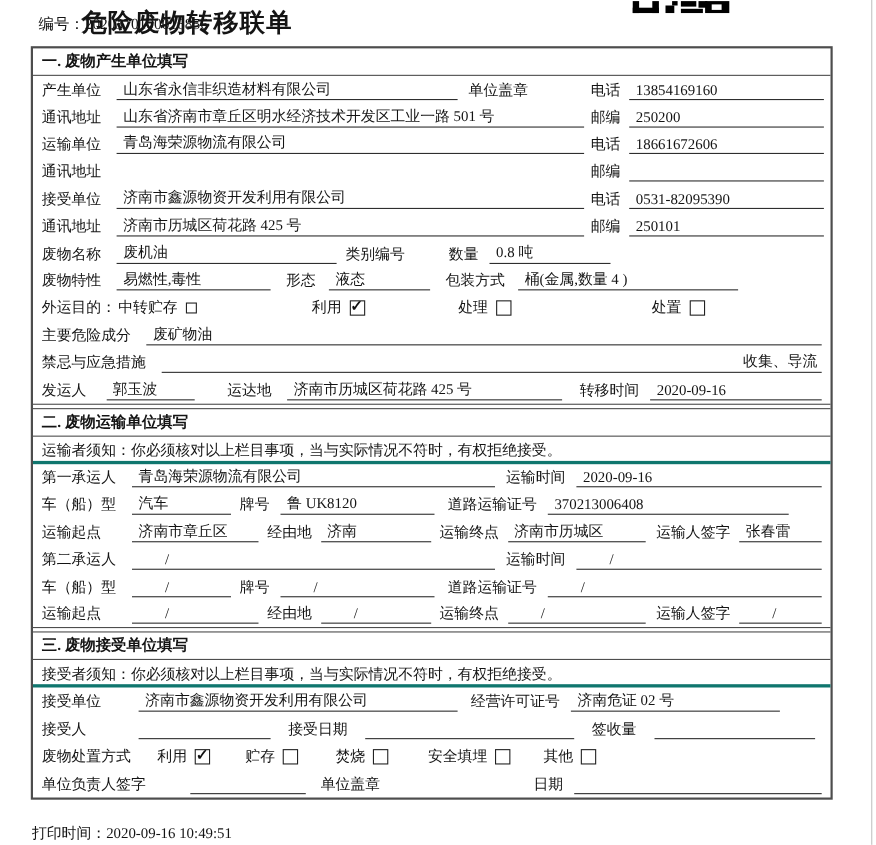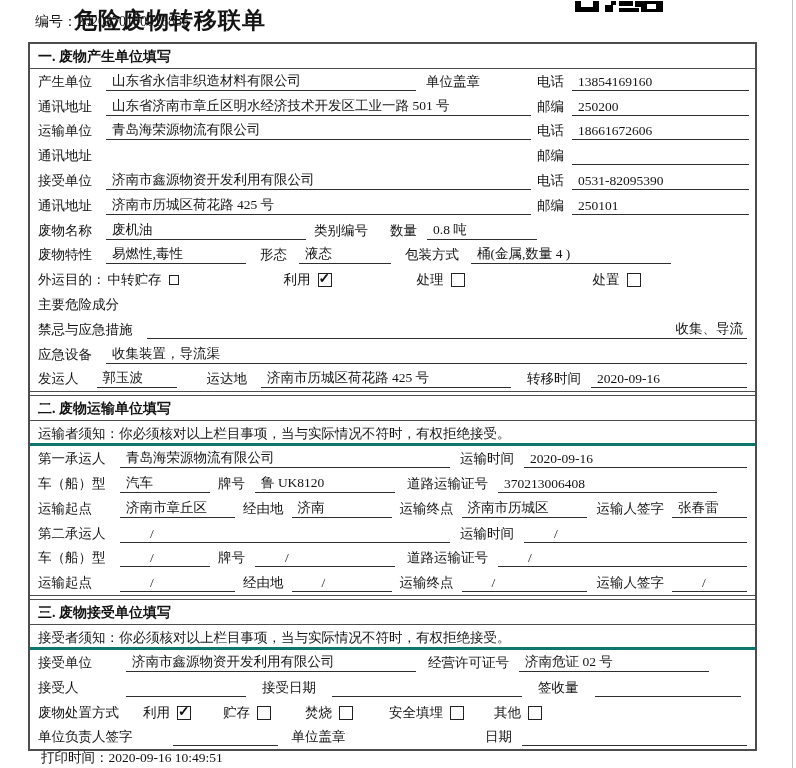--- a/index.html
+++ b/index.html
@@ -35,21 +35,21 @@
   .rg .uv{flex:1 1 auto;}
   .slash{padding-left:30px;}
 
   
   .opt{display:inline-flex;align-items:center;flex-shrink:0;}
   .cb{display:inline-block;width:12px;height:12px;border:1.4px solid #222;margin-left:7px;
       position:relative;background:#fff;box-sizing:content-box;flex-shrink:0;}
   .cb.small{width:8px;height:8px;}
   .cb.checked::after{content:"\2713";position:absolute;left:0px;top:-4px;font-size:14px;font-weight:bold;color:#111;}
 
-  .footer{position:absolute;left:41px;top:749px;font-size:13.5px;white-space:nowrap;}
+  .footer{position:absolute;left:29px;top:749px;font-size:13.5px;white-space:nowrap;}
 </style>
 </head>
 <body>
 
 <div class="page-edge"></div>
 
 <div class="hdr">
   <div class="serial">
     <span>编号：</span><span>2020370100016856</span>
   </div>
@@ -131,21 +131,21 @@
     <span class="rg">
       <span class="lb">邮编</span>
       <span class="uv">250101</span>
     </span>
   </div>
 
   <div class="row">
     <span class="lb" style="width:58px;margin-right:10px;">废物名称</span>
     <span class="uv" style="width:200px;">废机油</span>
     <span class="lb" style="margin-left:8px;margin-right:12px;">类别编号</span>
-    <span class="lb" style="margin-left:10px;margin-right:10px;">数量</span>
+    <span class="lb" style="margin-left:28px;margin-right:10px;">数量</span>
     <span class="uv" style="width:110px;">0.8 吨</span>
     <span class="sp"></span>
   </div>
 
   <div class="row">
     <span class="lb" style="width:58px;margin-right:10px;">废物特性</span>
     <span class="uv" style="width:140px;">易燃性,毒性</span>
     <span class="lb" style="margin-left:14px;margin-right:12px;">形态</span>
     <span class="uv" style="width:92px;">液态</span>
     <span class="lb" style="margin-left:14px;margin-right:12px;">包装方式</span>
@@ -168,31 +168,28 @@
       <span class="cb"></span>
     </span>
     <span class="opt" style="margin-left:128px;">
       <span>处置</span>
       <span class="cb"></span>
     </span>
   </div>
 
   <div class="row">
     <span class="lb" style="margin-right:14px;">主要危险成分</span>
+    <span class="uv grow" style="margin-right:2px;">废矿物油</span>
   </div>
 
   <div class="row">
     <span class="lb" style="margin-right:14px;">禁忌与应急措施</span>
     <span class="uv grow" style="margin-right:2px;text-align:right;">收集、导流</span>
   </div>
 
-  <div class="row">
-    <span class="lb" style="width:58px;margin-right:10px;">应急设备</span>
-    <span class="uv grow" style="margin-right:2px;">收集装置，导流渠</span>
-  </div>
 
   <div class="row">
     <span class="lb" style="margin-right:18px;">发运人</span>
     <span class="uv" style="width:80px;">郭玉波</span>
     <span class="lb" style="margin-left:30px;margin-right:14px;">运达地</span>
     <span class="uv" style="width:250px;">济南市历城区荷花路 425 号</span>
     <span class="lb" style="margin-left:16px;margin-right:10px;">转移时间</span>
     <span class="uv grow" style="margin-right:2px;">2020-09-16</span>
   </div>
 

